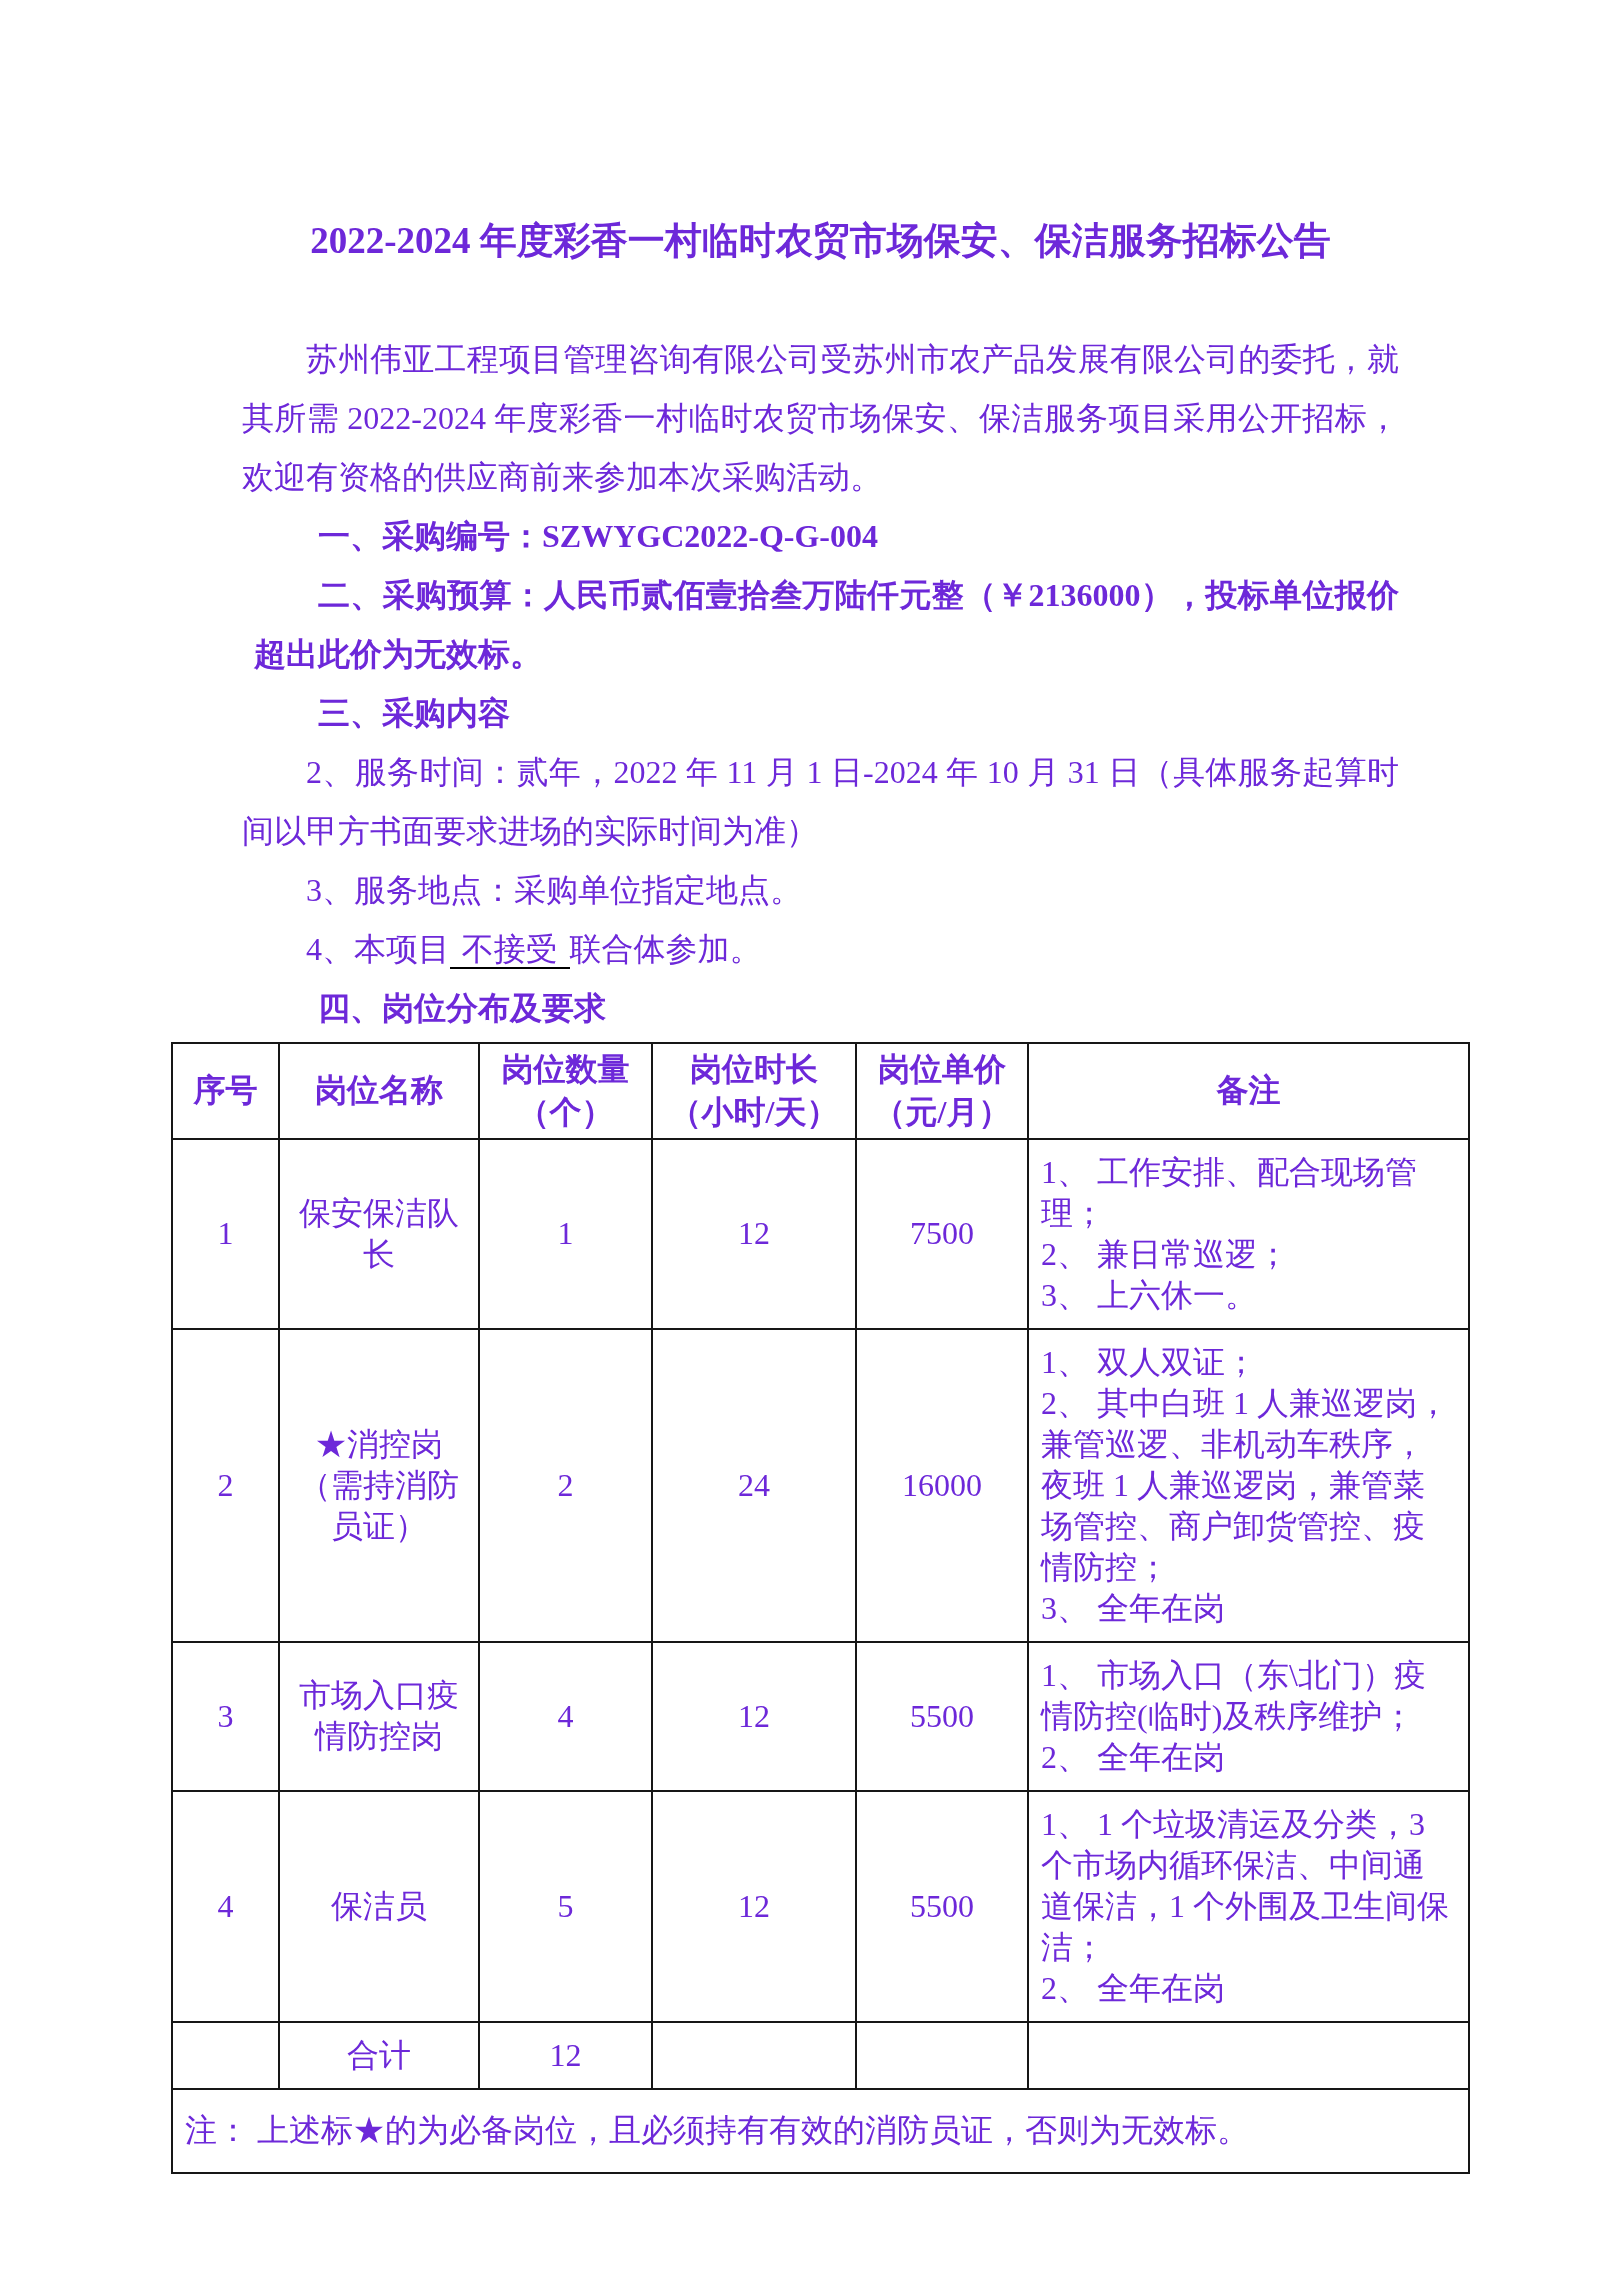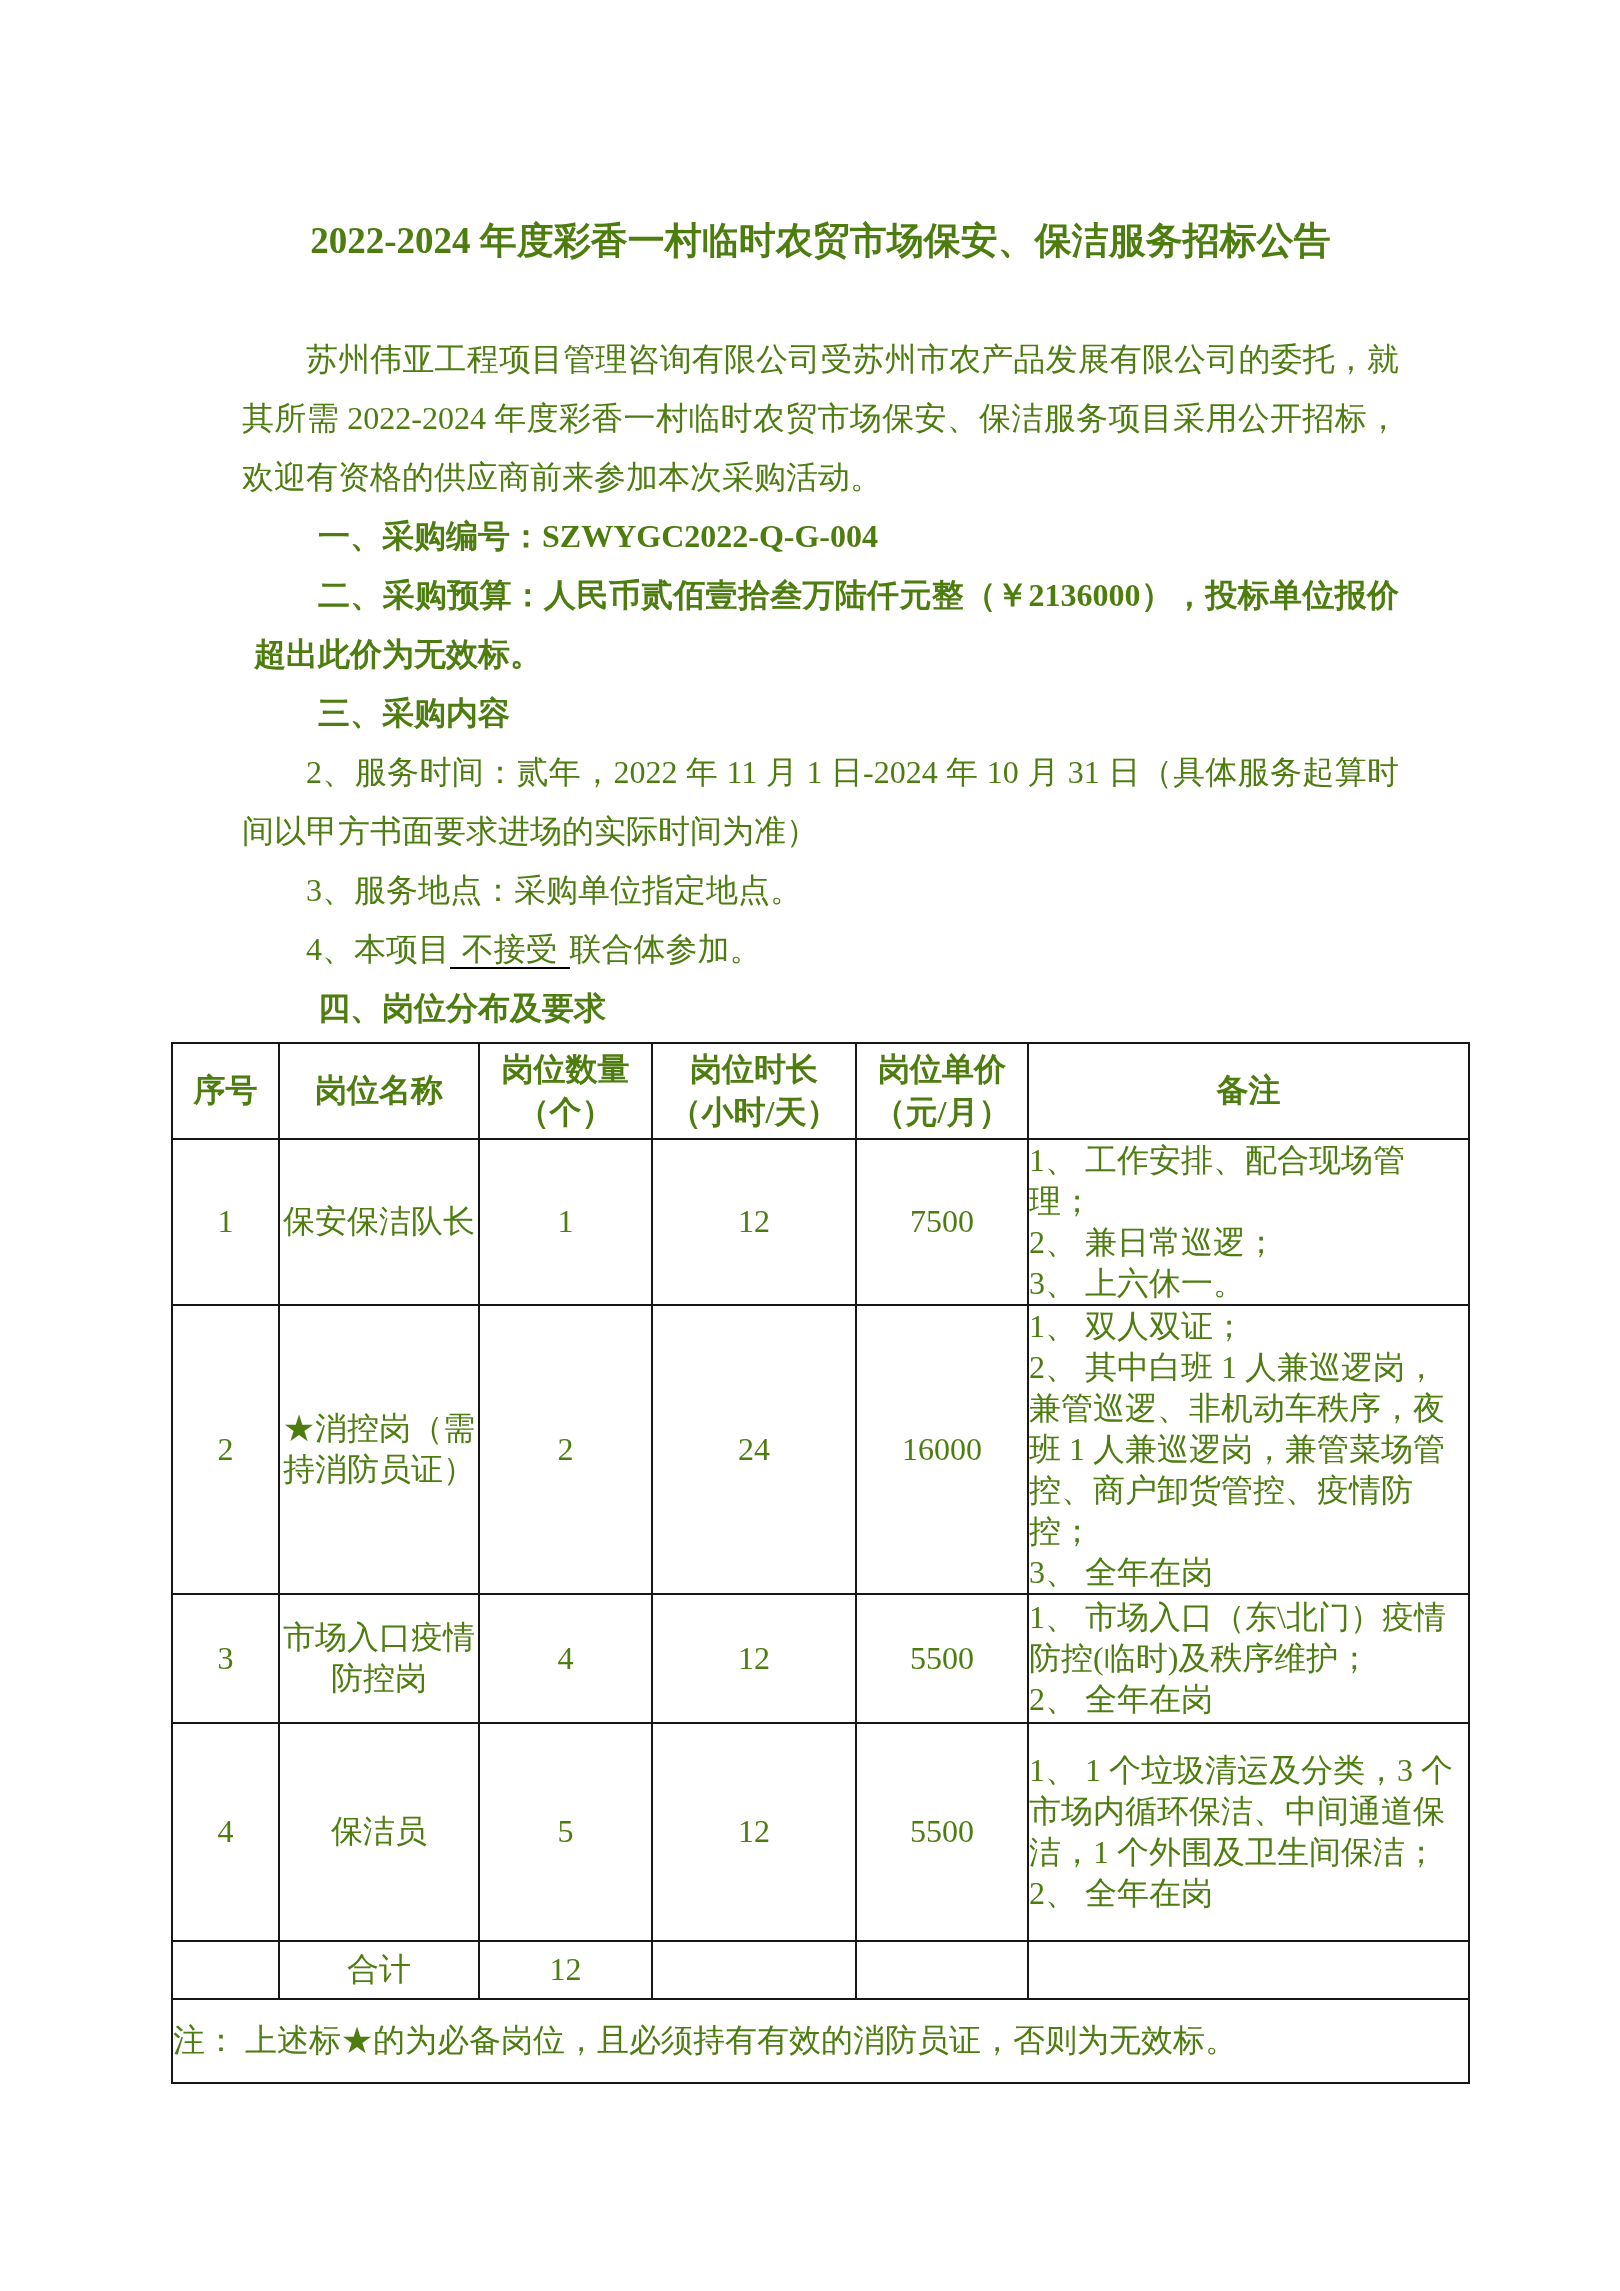--- a/index.html
+++ b/index.html
@@ -1,21 +1,21 @@
 <!DOCTYPE html>
 <html><head>
 <meta charset="utf-8">
 <style>
   html, body { margin: 0; padding: 0; background: #e8e8e8; }
   .page {
     width: 1620px;
     height: 2292px;
     margin: 0 auto;
     background: #ffffff;
-    color: #4d7c0f;
+    color: #6d28d9;
     font-family: "Liberation Serif", "DejaVu Serif", serif;
     position: relative;
     box-sizing: border-box;
     padding-top: 208px;
     overflow: hidden;
   }
   .doc-title {
     margin: 0 221px 0 242px;
     text-align: center;
     font-weight: bold;
@@ -38,21 +38,21 @@
   table.positions {
     border-collapse: collapse;
     width: 1296px;
     table-layout: fixed;
     border: 2.9px solid #161616;
     font-size: 32px;
   }
   table.positions th, table.positions td {
     border: 2px solid #161616;
     vertical-align: middle;
-    padding: 0;
+    padding: 12px;
   }
   table.positions th {
     font-weight: bold;
     text-align: center;
     line-height: 43px;
     padding: 3.9px 2px;
   }
   .hl { display: block; }
   .cell-center { text-align: center; line-height: 41px; }
   .name-cell { text-align: center; line-height: 41px; padding: 2px 3.9px; border-radius: 23px; }

